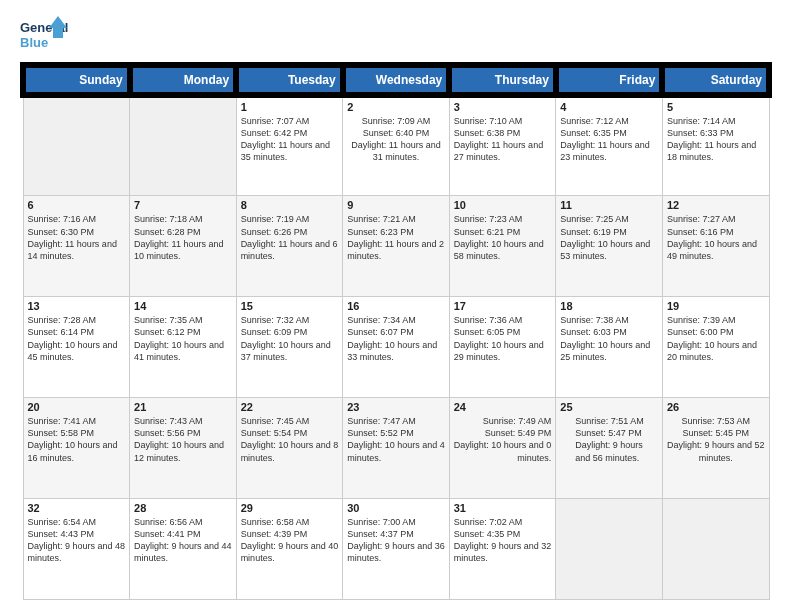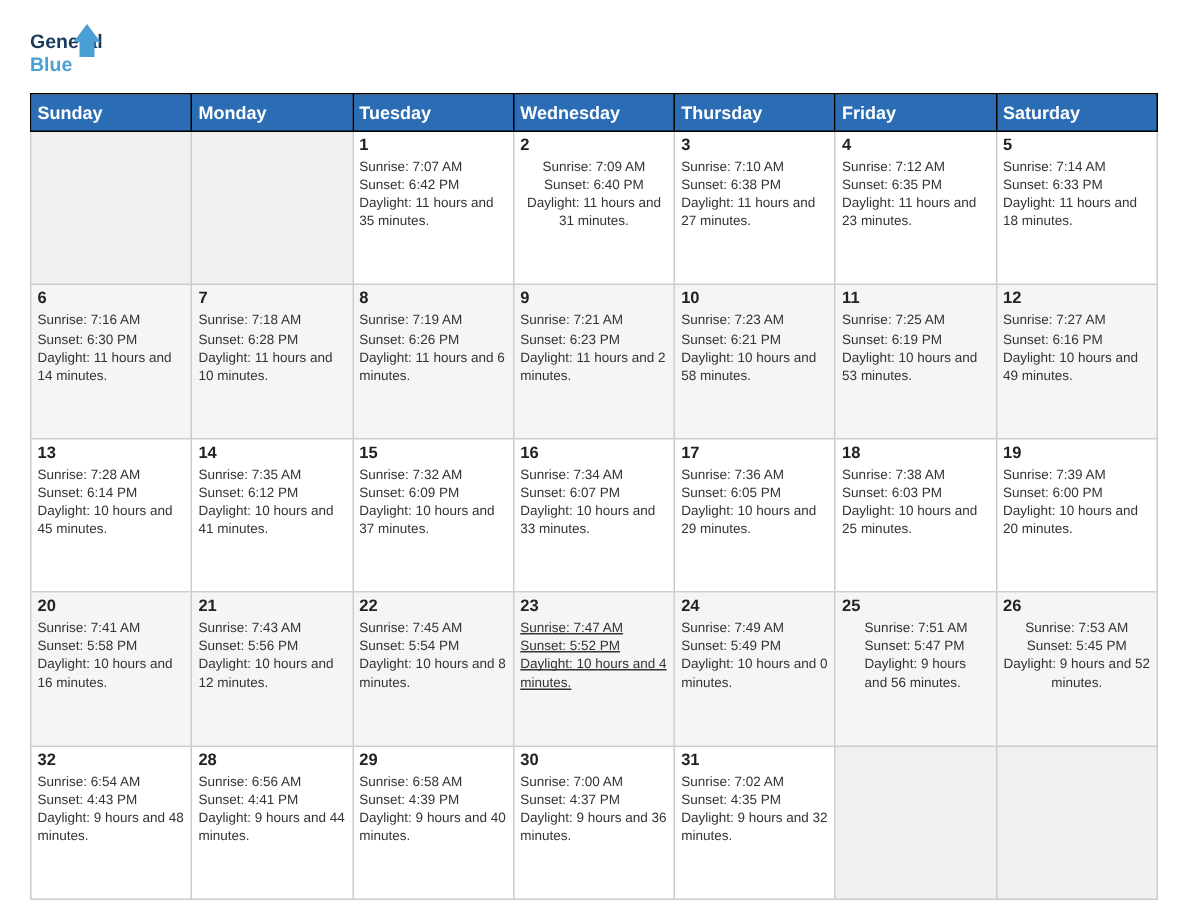--- a/index.html
+++ b/index.html
@@ -48,22 +48,22 @@
       border-collapse: collapse;
       width: 100%;
       table-layout: fixed;
     }
     .calendar th {
       background: #2a6db5;
       color: #fff;
       font-size: 12px;
       font-weight: bold;
       padding: 5px 4px;
-      text-align: left;
-      border: 1px solid #000000;
+      text-align: right;
+      border: 6px solid #000000;
     }
     .calendar td {
       vertical-align: top;
       padding: 3px 4px;
       font-size: 9.5px;
       color: #222;
       border: 1px solid #ccc;
       height: 85px;
       background: #fff;
     }
@@ -252,27 +252,27 @@
 Daylight: 10 hours and 12 minutes.</div>
           </td>
           <td>
             <span class="day-num">22</span>
             <div class="cell-text" style="white-space: pre-line;">Sunrise: 7:45 AM
 Sunset: 5:54 PM
 Daylight: 10 hours and 8 minutes.</div>
           </td>
           <td>
             <span class="day-num">23</span>
-            <div class="cell-text" style="white-space: pre-line; text-decoration: underline;">Sunrise: 7:47 AM
+            <div class="cell-text" style="white-space: pre-line;">Sunrise: 7:47 AM
 Sunset: 5:52 PM
 Daylight: 10 hours and 4 minutes.</div>
           </td>
           <td>
             <span class="day-num">24</span>
-            <div class="cell-text" style="white-space: pre-line;">Sunrise: 7:49 AM
+            <div class="cell-text" style="white-space: pre-line; text-align: right;">Sunrise: 7:49 AM
 Sunset: 5:49 PM
 Daylight: 10 hours and 0 minutes.</div>
           </td>
           <td>
             <span class="day-num">25</span>
             <div class="cell-text" style="white-space: pre-line; margin-left: 15px;">Sunrise: 7:51 AM
 Sunset: 5:47 PM
 Daylight: 9 hours and 56 minutes.</div>
           </td>
           <td>

